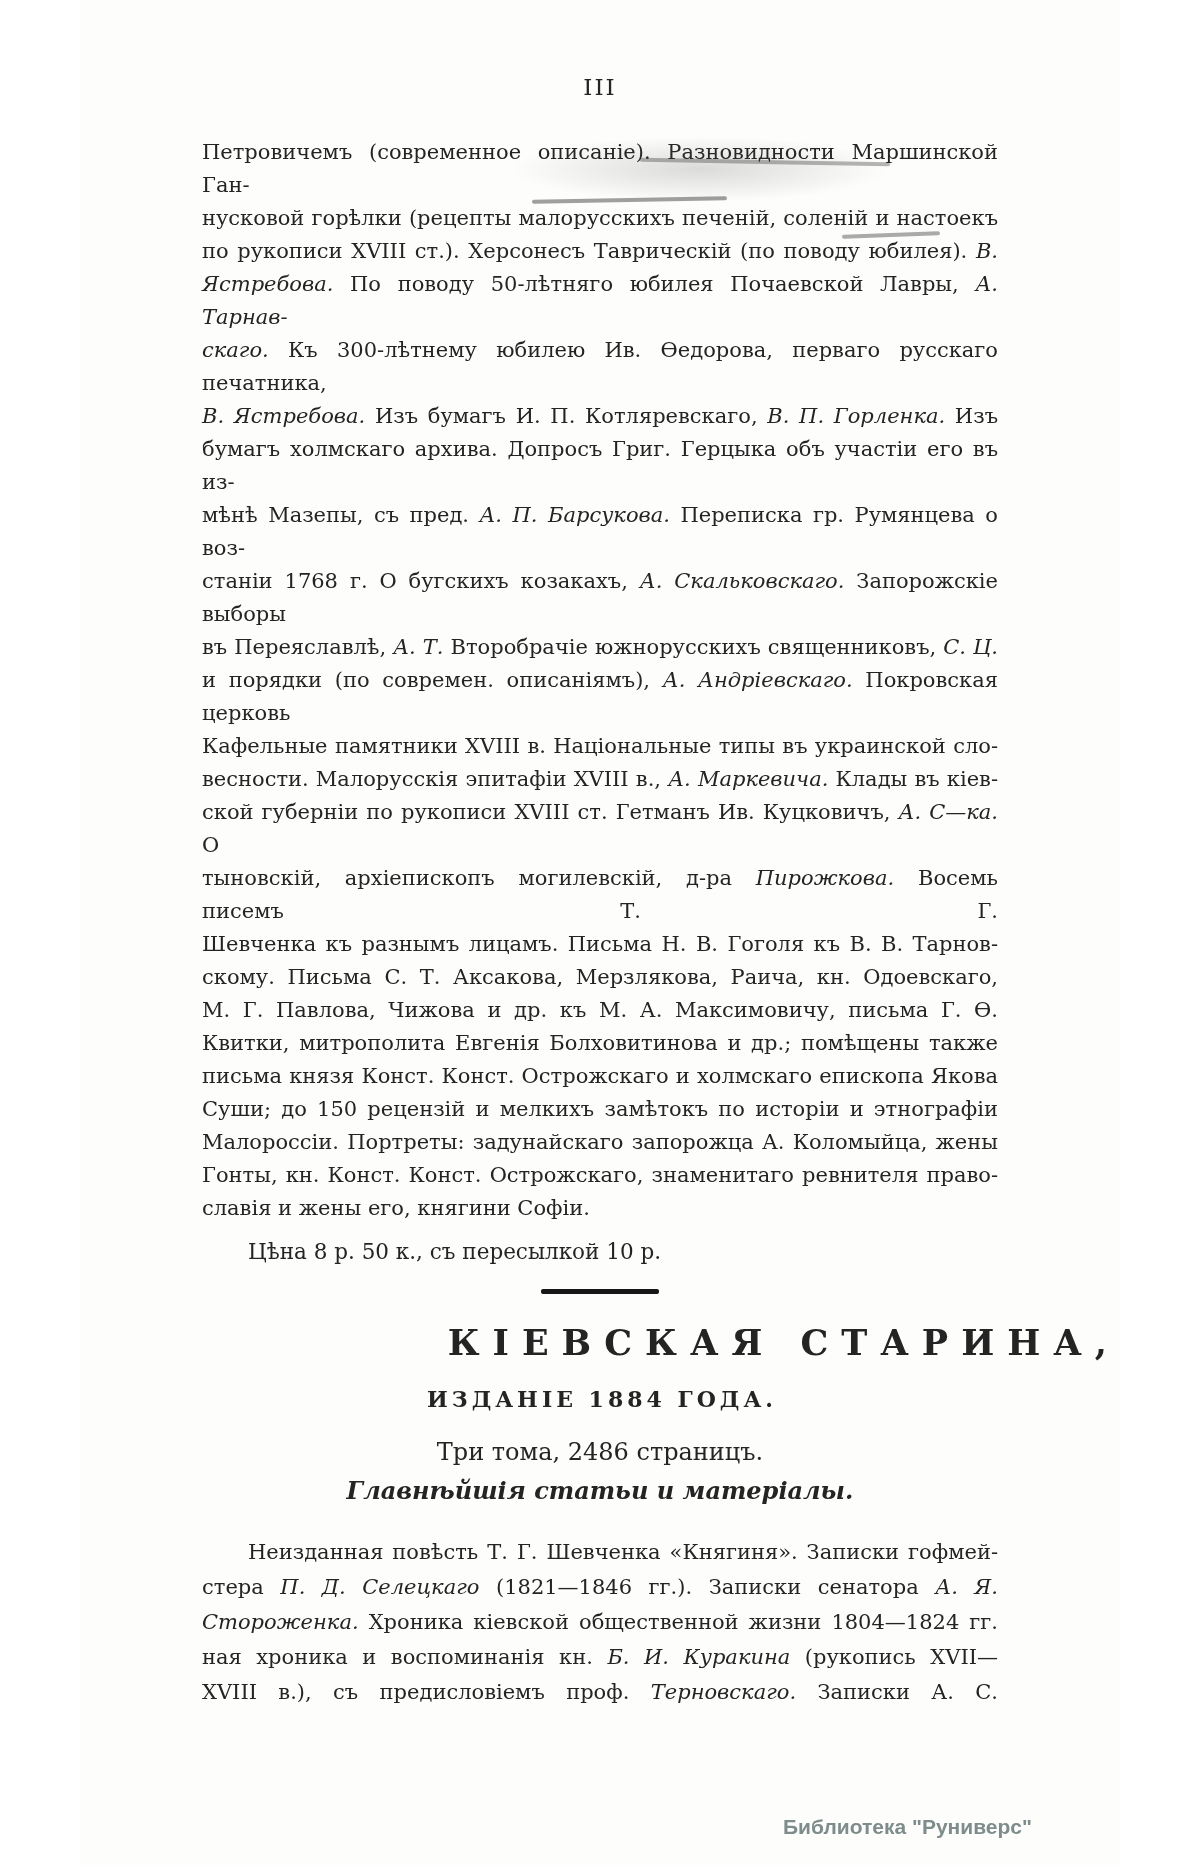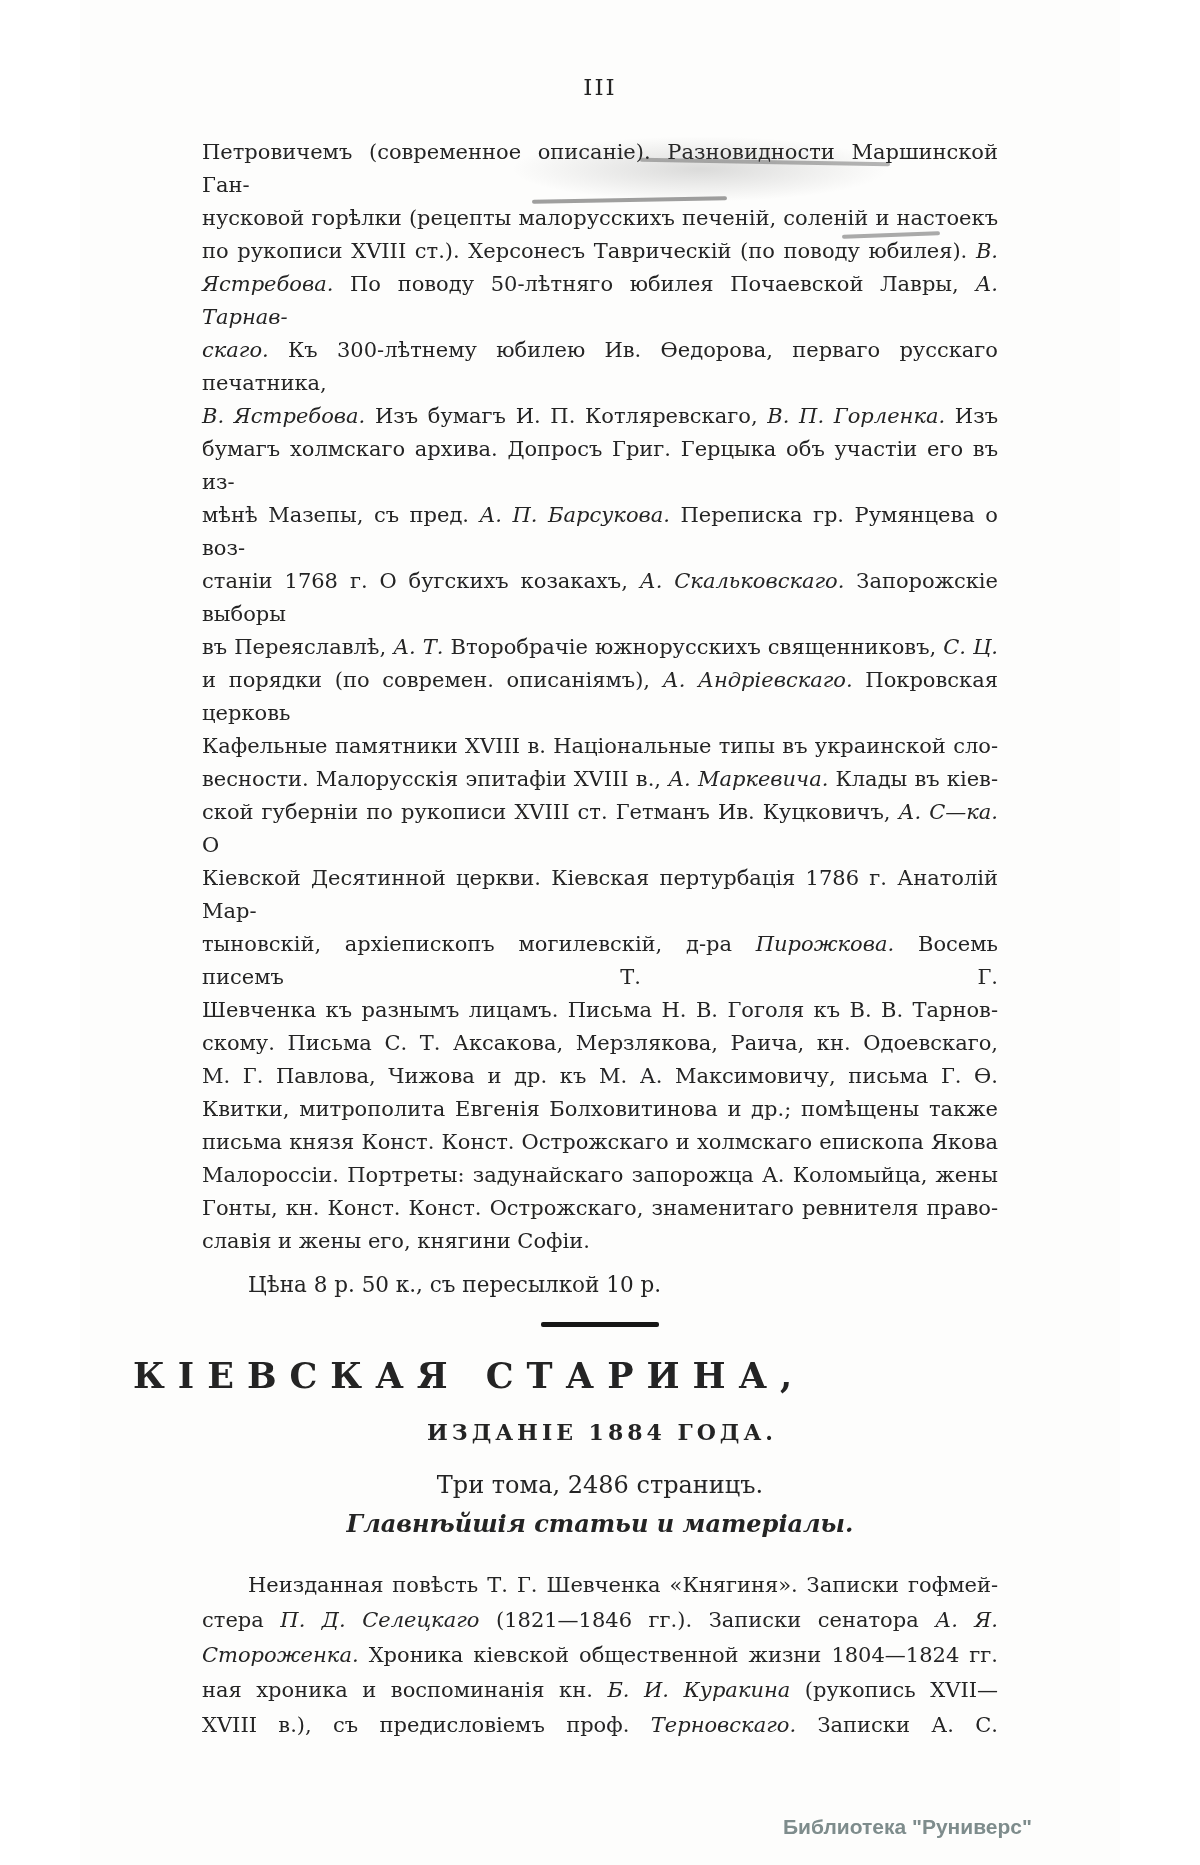--- a/index.html
+++ b/index.html
@@ -41,21 +41,21 @@
   }
   .divider {
     width: 118px;
     height: 5px;
     background: #161616;
     border-radius: 2px;
     margin: 22px auto 0 auto;
   }
   .title {
     margin: 28px 0 0 0;
-    text-align: left;
+    text-align: right;
     font-size: 35px;
     font-weight: bold;
     letter-spacing: 13px;
     text-indent: 13px;
     line-height: 1.2;
     padding-left: 40px;
   }
   .subtitle {
     margin-top: 22px;
     text-align: center;
@@ -123,27 +123,27 @@
       <div class="line"><i>скаго.</i> Къ 300-лѣтнему юбилею Ив. Ѳедорова, перваго русскаго печатника,</div>
       <div class="line"><i>В. Ястребова.</i> Изъ бумагъ И. П. Котляревскаго, <i>В. П. Горленка.</i> Изъ</div>
       <div class="line">бумагъ холмскаго архива. Допросъ Григ. Герцыка объ участіи его въ из-</div>
       <div class="line">мѣнѣ Мазепы, съ пред. <i>А. П. Барсукова.</i> Переписка гр. Румянцева о воз-</div>
       <div class="line">станіи 1768 г. О бугскихъ козакахъ, <i>А. Скальковскаго.</i> Запорожскіе выборы</div>
       <div class="line">въ Переяславлѣ, <i>А. Т.</i> Второбрачіе южнорусскихъ священниковъ, <i>С. Ц.</i></div>
       <div class="line">и порядки (по современ. описаніямъ), <i>А. Андріевскаго.</i> Покровская церковь</div>
       <div class="line">Кафельные памятники XVIII в. Національные типы въ украинской сло-</div>
       <div class="line">весности. Малорусскія эпитафіи XVIII в., <i>А. Маркевича.</i> Клады въ кіев-</div>
       <div class="line">ской губерніи по рукописи XVIII ст. Гетманъ Ив. Куцковичъ, <i>А. С—ка.</i> О</div>
-      <div class="line">Кіевской Десятинной церкви. Кіевская пертурбація 1786 г. Анатолій Мар-</div>
       <div class="line">тыновскій, архіепископъ могилевскій, д-ра <i>Пирожкова.</i> Восемь писемъ Т. Г.</div>
       <div class="line">Шевченка къ разнымъ лицамъ. Письма Н. В. Гоголя къ В. В. Тарнов-</div>
       <div class="line">скому. Письма С. Т. Аксакова, Мерзлякова, Раича, кн. Одоевскаго,</div>
       <div class="line">М. Г. Павлова, Чижова и др. къ М. А. Максимовичу, письма Г. Ѳ.</div>
       <div class="line">Квитки, митрополита Евгенія Болховитинова и др.; помѣщены также</div>
       <div class="line">письма князя Конст. Конст. Острожскаго и холмскаго епископа Якова</div>
+      <div class="line">Суши; до 150 рецензій и мелкихъ замѣтокъ по исторіи и этнографіи</div>
       <div class="line">Малороссіи. Портреты: задунайскаго запорожца А. Коломыйца, жены</div>
       <div class="line">Гонты, кн. Конст. Конст. Острожскаго, знаменитаго ревнителя право-</div>
       <div class="line">славія и жены его, княгини Софіи.</div>
     </div>
 
   <div class="price-line">Цѣна 8 р. 50 к., съ пересылкой 10 р.</div>
 
   <div class="divider"></div>
 
   <h1 class="title">КІЕВСКАЯ СТАРИНА,</h1>

